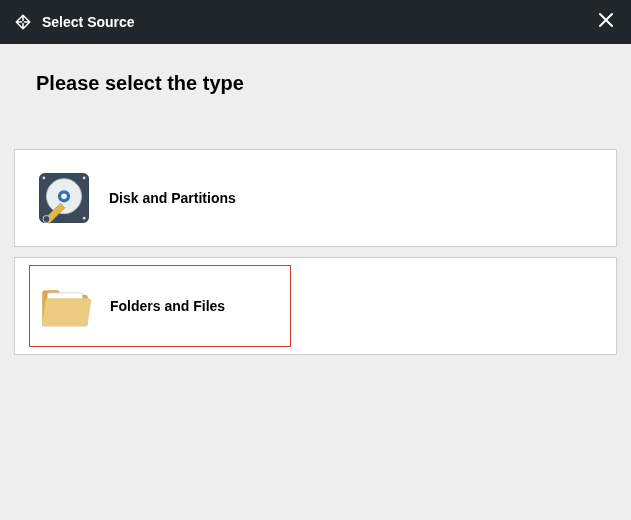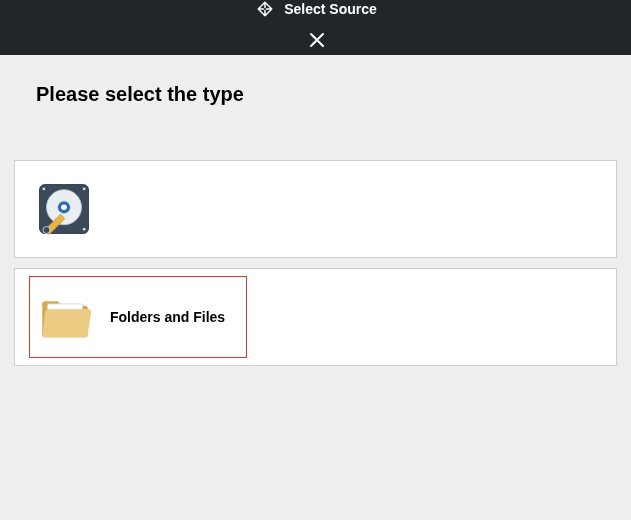--- a/index.html
+++ b/index.html
@@ -9,28 +9,27 @@
     font-family: Arial, Helvetica, sans-serif;
     background: #ffffff;
   }
   .window {
     width: 631px; height: 520px;
     background: #eeeeee;
     display: flex;
     flex-direction: column;
   }
   .titlebar {
-    height: 55px;
+    height: 44px;
     background: #21262b;
     color: #ffffff;
     display: flex;
     align-items: center;
     padding: 0 12px 0 14px;
     justify-content: space-between;
-    flex-direction: column;
   }
   .titlebar .left {
     display: flex;
     align-items: center;
     gap: 10px;
   }
   .titlebar .title {
     font-size: 14px;
     font-weight: bold;
   }
@@ -77,21 +76,21 @@
   }
   .option .inner {
     display: flex;
     align-items: center;
     gap: 14px;
     height: 82px;
     padding: 0 8px 0 4px;
   }
   .option.selected .inner {
     border: 1px solid #d13a2e;
-    width: 218px;
+    width: 262px;
   }
 </style>
 </head>
 <body>
 
 <div class="window">
 
   <div class="titlebar">
     <div class="left">
       <span class="icon">
@@ -124,20 +123,21 @@
               <circle cx="32" cy="30" r="20" fill="#e9eef2" stroke="#b8c2cc" stroke-width="1"></circle>
               <circle cx="32" cy="30" r="7" fill="#2b6fb5"></circle>
               <circle cx="32" cy="30" r="3.2" fill="#ffffff"></circle>
               <path d="M10 56 L28 38 L33 43 L15 61 Z" fill="#e4b64a" stroke="#c99a31" stroke-width="1"></path>
               <circle cx="12" cy="56" r="4" fill="#3b4a5a" stroke="#cfd8e0" stroke-width="1"></circle>
               <circle cx="9" cy="9" r="1.6" fill="#cfd8e0"></circle>
               <circle cx="55" cy="9" r="1.6" fill="#cfd8e0"></circle>
               <circle cx="55" cy="55" r="1.6" fill="#cfd8e0"></circle>
             </svg>
           </span>
+          <span class="label">Disk and Partitions</span>
         </div>
       </div>
 
       <div class="option selected">
         <div class="inner">
           <span class="icon-wrap">
             <svg width="56" height="56" viewBox="0 0 64 64">
               <path d="M6 18 L6 52 Q6 55 9 55 L55 55 Q58 55 58 52 L58 22 Q58 19 55 19 L28 19 L24 14 L9 14 Q6 14 6 17 Z" fill="#d8a94f"></path>
               <rect x="12" y="17" width="40" height="22" rx="2" fill="#ffffff" stroke="#d6d6d6" stroke-width="1"></rect>
               <path d="M6 55 L55 55 Q58 55 58 52 L62 26 Q62 23 59 23 L13 23 Q10 23 9.5 26 Z" fill="#eccb82"></path>

